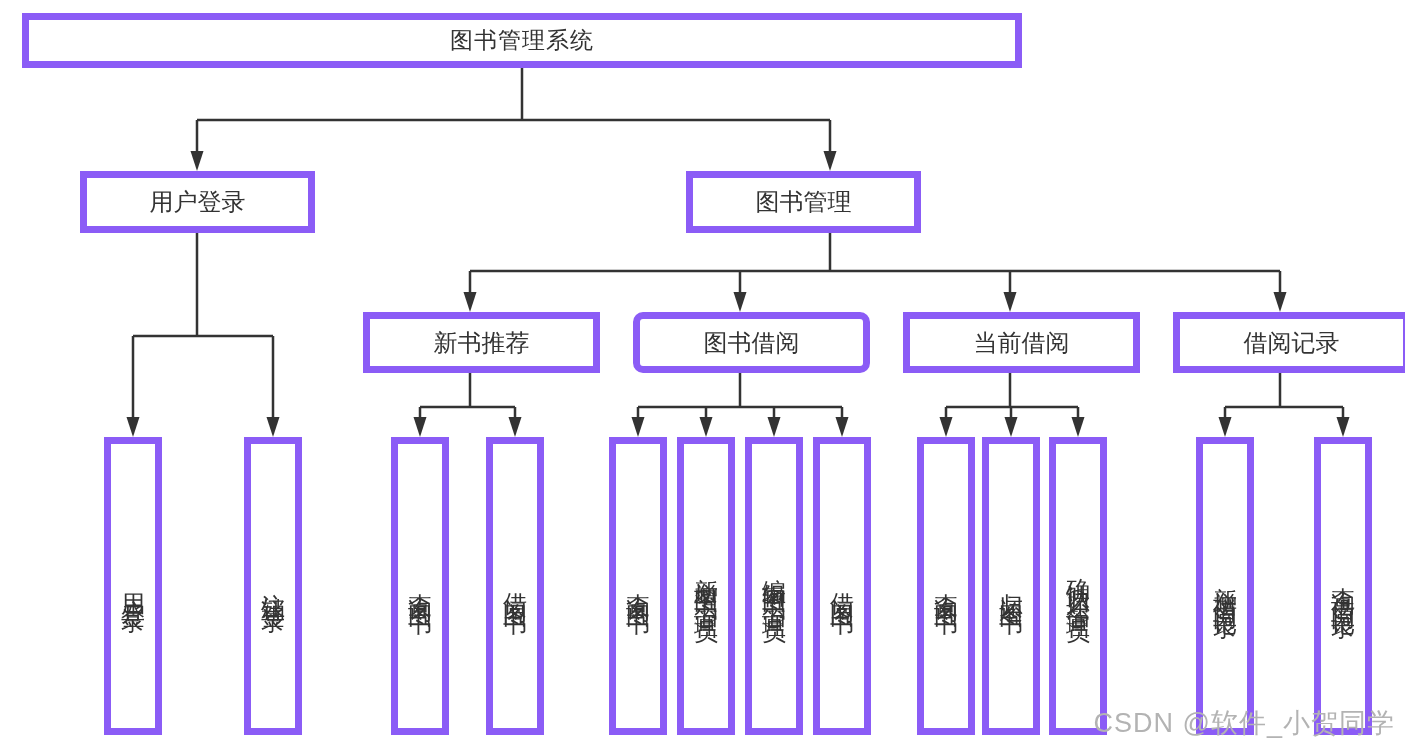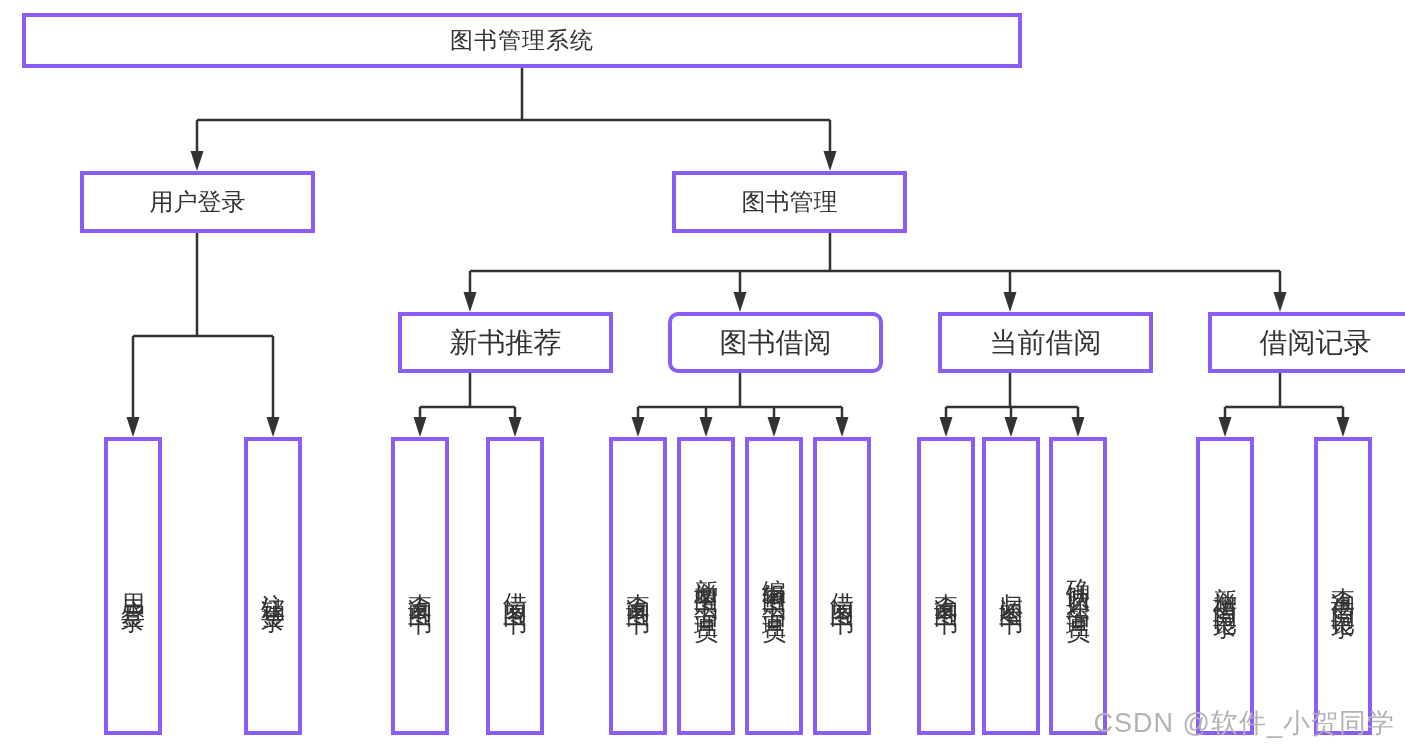--- a/index.html
+++ b/index.html
@@ -18,44 +18,43 @@
   #connectors {
     position: absolute;
     left: 0; top: 0;
     width: 1405px; height: 747px;
     z-index: 1;
     pointer-events: none;
   }
   .node {
     position: absolute;
     box-sizing: border-box;
-    border: 4px solid #8b5cf6;
+    border: 7px solid #8b5cf6;
     background: #ffffff;
     display: flex;
     align-items: center;
     justify-content: center;
     color: #333333;
     z-index: 2;
   }
   .node-root {
     left: 22px; top: 13px;
     width: 1000px; height: 55px;
     font-size: 23px;
     letter-spacing: 1px;
   }
   .node-l2 {
     top: 171px;
     width: 235px; height: 62px;
     font-size: 24px;
   }
   .node-l3 {
     top: 312px;
-    width: 215px; height: 61px;
-    font-size: 28px;
-    margin-left: 35px;
+    width: 237px; height: 61px;
+    font-size: 24px;
   }
   .leaf {
     top: 437px;
     width: 58px; height: 298px;
     font-size: 24px;
   }
   .leaf .vtext {
     writing-mode: vertical-rl;
     text-orientation: mixed;
     letter-spacing: 6px;
@@ -120,21 +119,21 @@
     </g>
   </svg>
 
   <div class="node node-root">
     <span>图书管理系统</span>
   </div>
 
   <div class="node node-l2" style="left:80px;">
     <span>用户登录</span>
   </div>
-  <div class="node node-l2" style="left:672px;">
+  <div class="node node-l2" style="left:686px;">
     <span>图书管理</span>
   </div>
 
   <div class="node node-l3" style="left:363px;">
     <span>新书推荐</span>
   </div>
   <div class="node node-l3" style="left:633px;border-radius:10px;">
     <span>图书借阅</span>
   </div>
   <div class="node node-l3" style="left:903px;">

